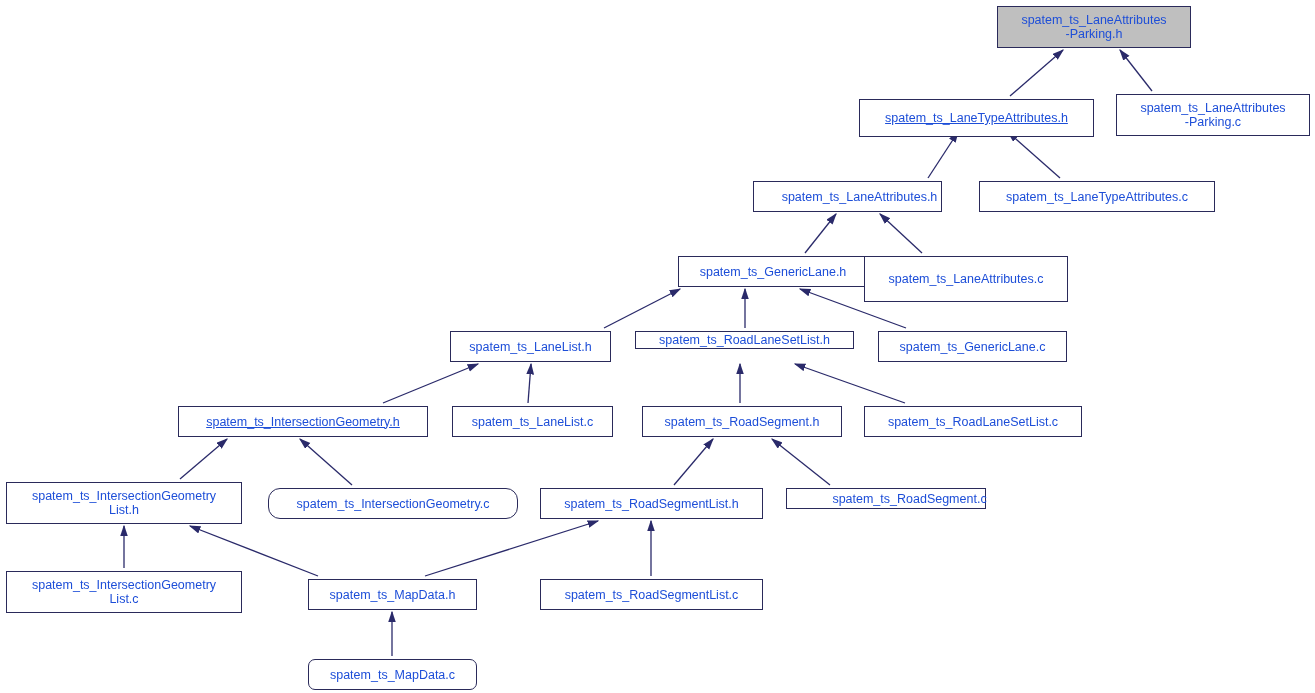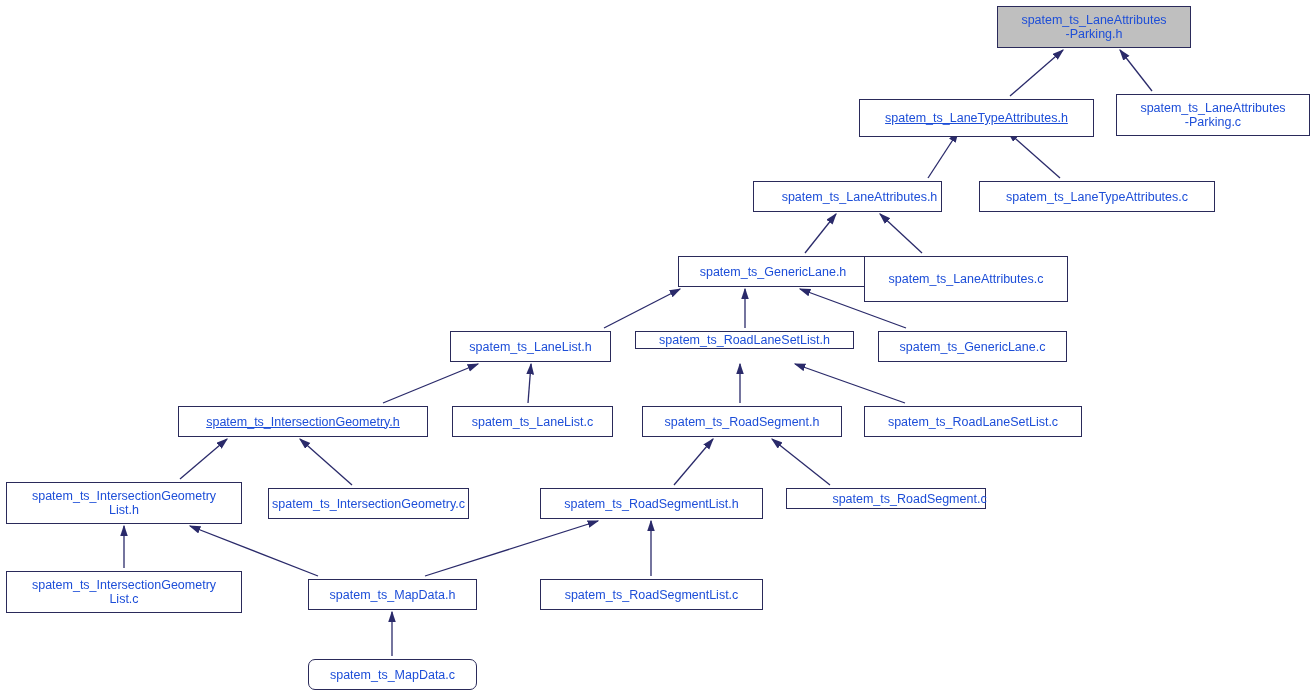--- a/index.html
+++ b/index.html
@@ -88,21 +88,21 @@
       <div class="node" style="left: 864px; top: 256px; width: 204px; height: 46px;">spatem_ts_LaneAttributes.c</div>
       <div class="node" style="left: 450px; top: 331px; width: 161px; height: 31px;">spatem_ts_LaneList.h</div>
       <div class="node" style="left: 635px; top: 331px; width: 219px; height: 18px;">spatem_ts_RoadLaneSetList.h</div>
       <div class="node" style="left: 878px; top: 331px; width: 189px; height: 31px;">spatem_ts_GenericLane.c</div>
       <div class="node" style="left: 178px; top: 406px; width: 250px; height: 31px; text-decoration: underline;">spatem_ts_IntersectionGeometry.h</div>
       <div class="node" style="left: 452px; top: 406px; width: 161px; height: 31px;">spatem_ts_LaneList.c</div>
       <div class="node" style="left: 642px; top: 406px; width: 200px; height: 31px;">spatem_ts_RoadSegment.h</div>
       <div class="node" style="left: 864px; top: 406px; width: 218px; height: 31px; text-align: right;">spatem_ts_RoadLaneSetList.c</div>
       <div class="node" style="left: 6px; top: 482px; width: 236px; height: 42px;">spatem_ts_IntersectionGeometry
 List.h</div>
-      <div class="node" style="left: 268px; top: 488px; width: 201px; height: 31px;">spatem_ts_IntersectionGeometry.c</div>
+      <div class="node" style="left: 268px; top: 488px; width: 250px; height: 31px; border-radius: 12px;">spatem_ts_IntersectionGeometry.c</div>
       <div class="node" style="left: 540px; top: 488px; width: 223px; height: 31px;">spatem_ts_RoadSegmentList.h</div>
       <div class="node" style="left: 786px; top: 488px; width: 200px; height: 21px; padding-left: 47px;">spatem_ts_RoadSegment.c</div>
       <div class="node" style="left: 6px; top: 571px; width: 236px; height: 42px;">spatem_ts_IntersectionGeometry
 List.c</div>
       <div class="node" style="left: 308px; top: 579px; width: 169px; height: 31px;">spatem_ts_MapData.h</div>
       <div class="node" style="left: 540px; top: 579px; width: 223px; height: 31px;">spatem_ts_RoadSegmentList.c</div>
       <div class="node" style="left: 308px; top: 659px; width: 169px; height: 31px; border-radius: 7px;">spatem_ts_MapData.c</div>
     </div>
 </div>
 

